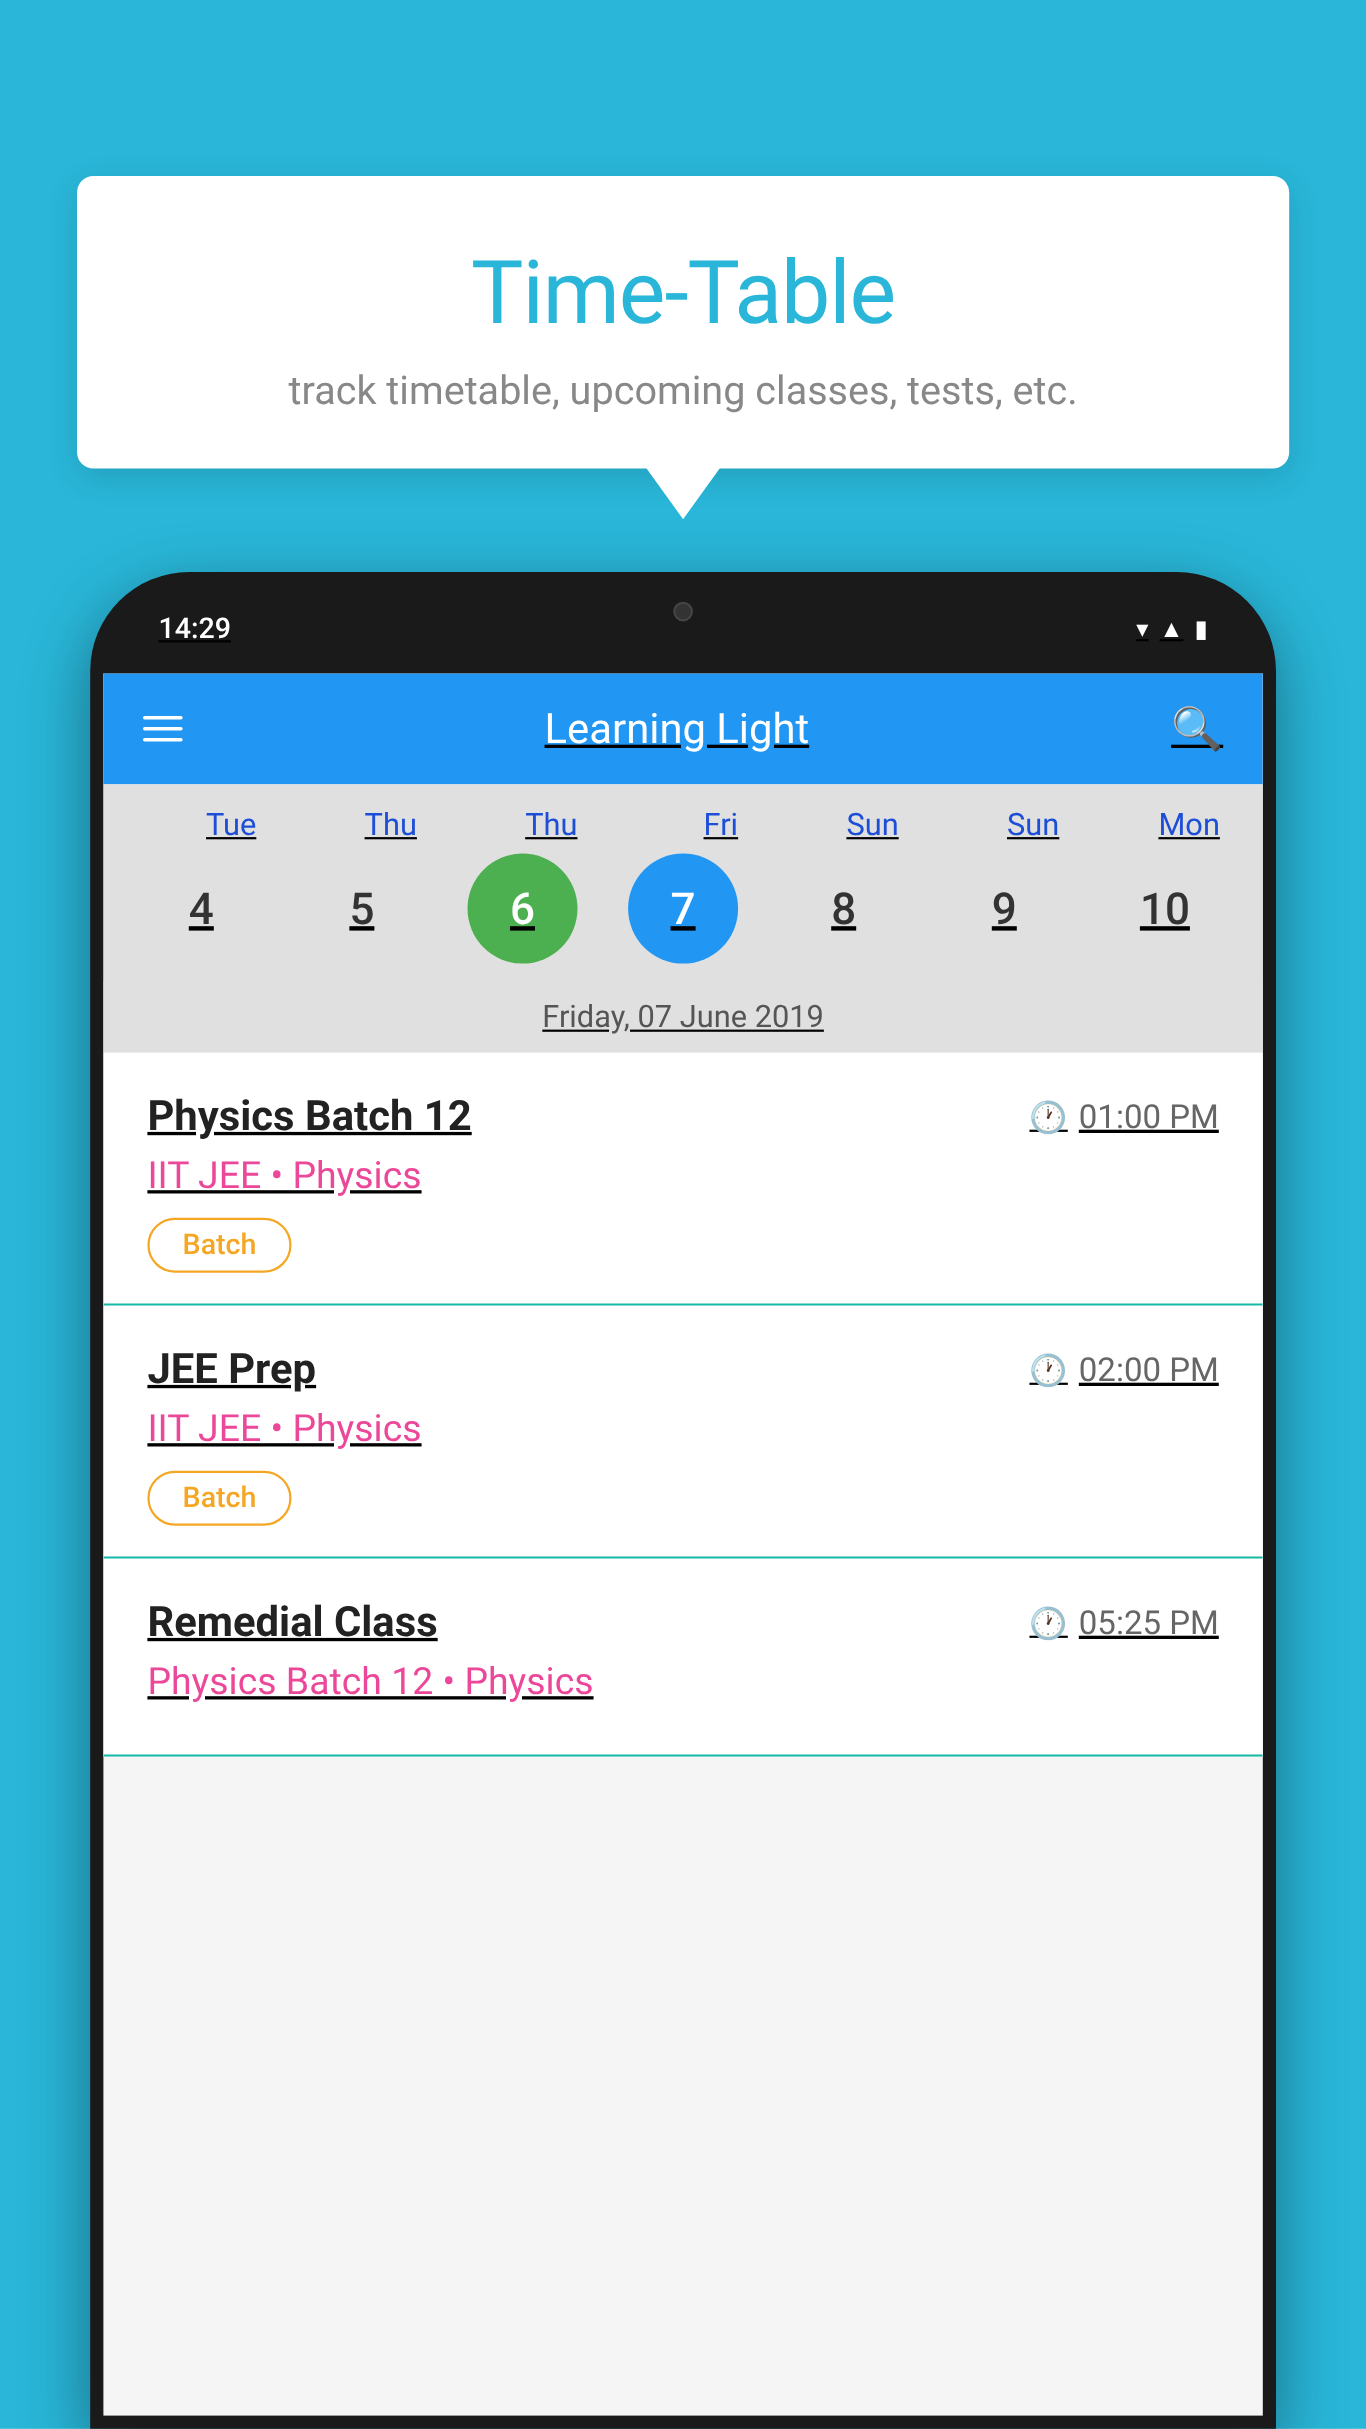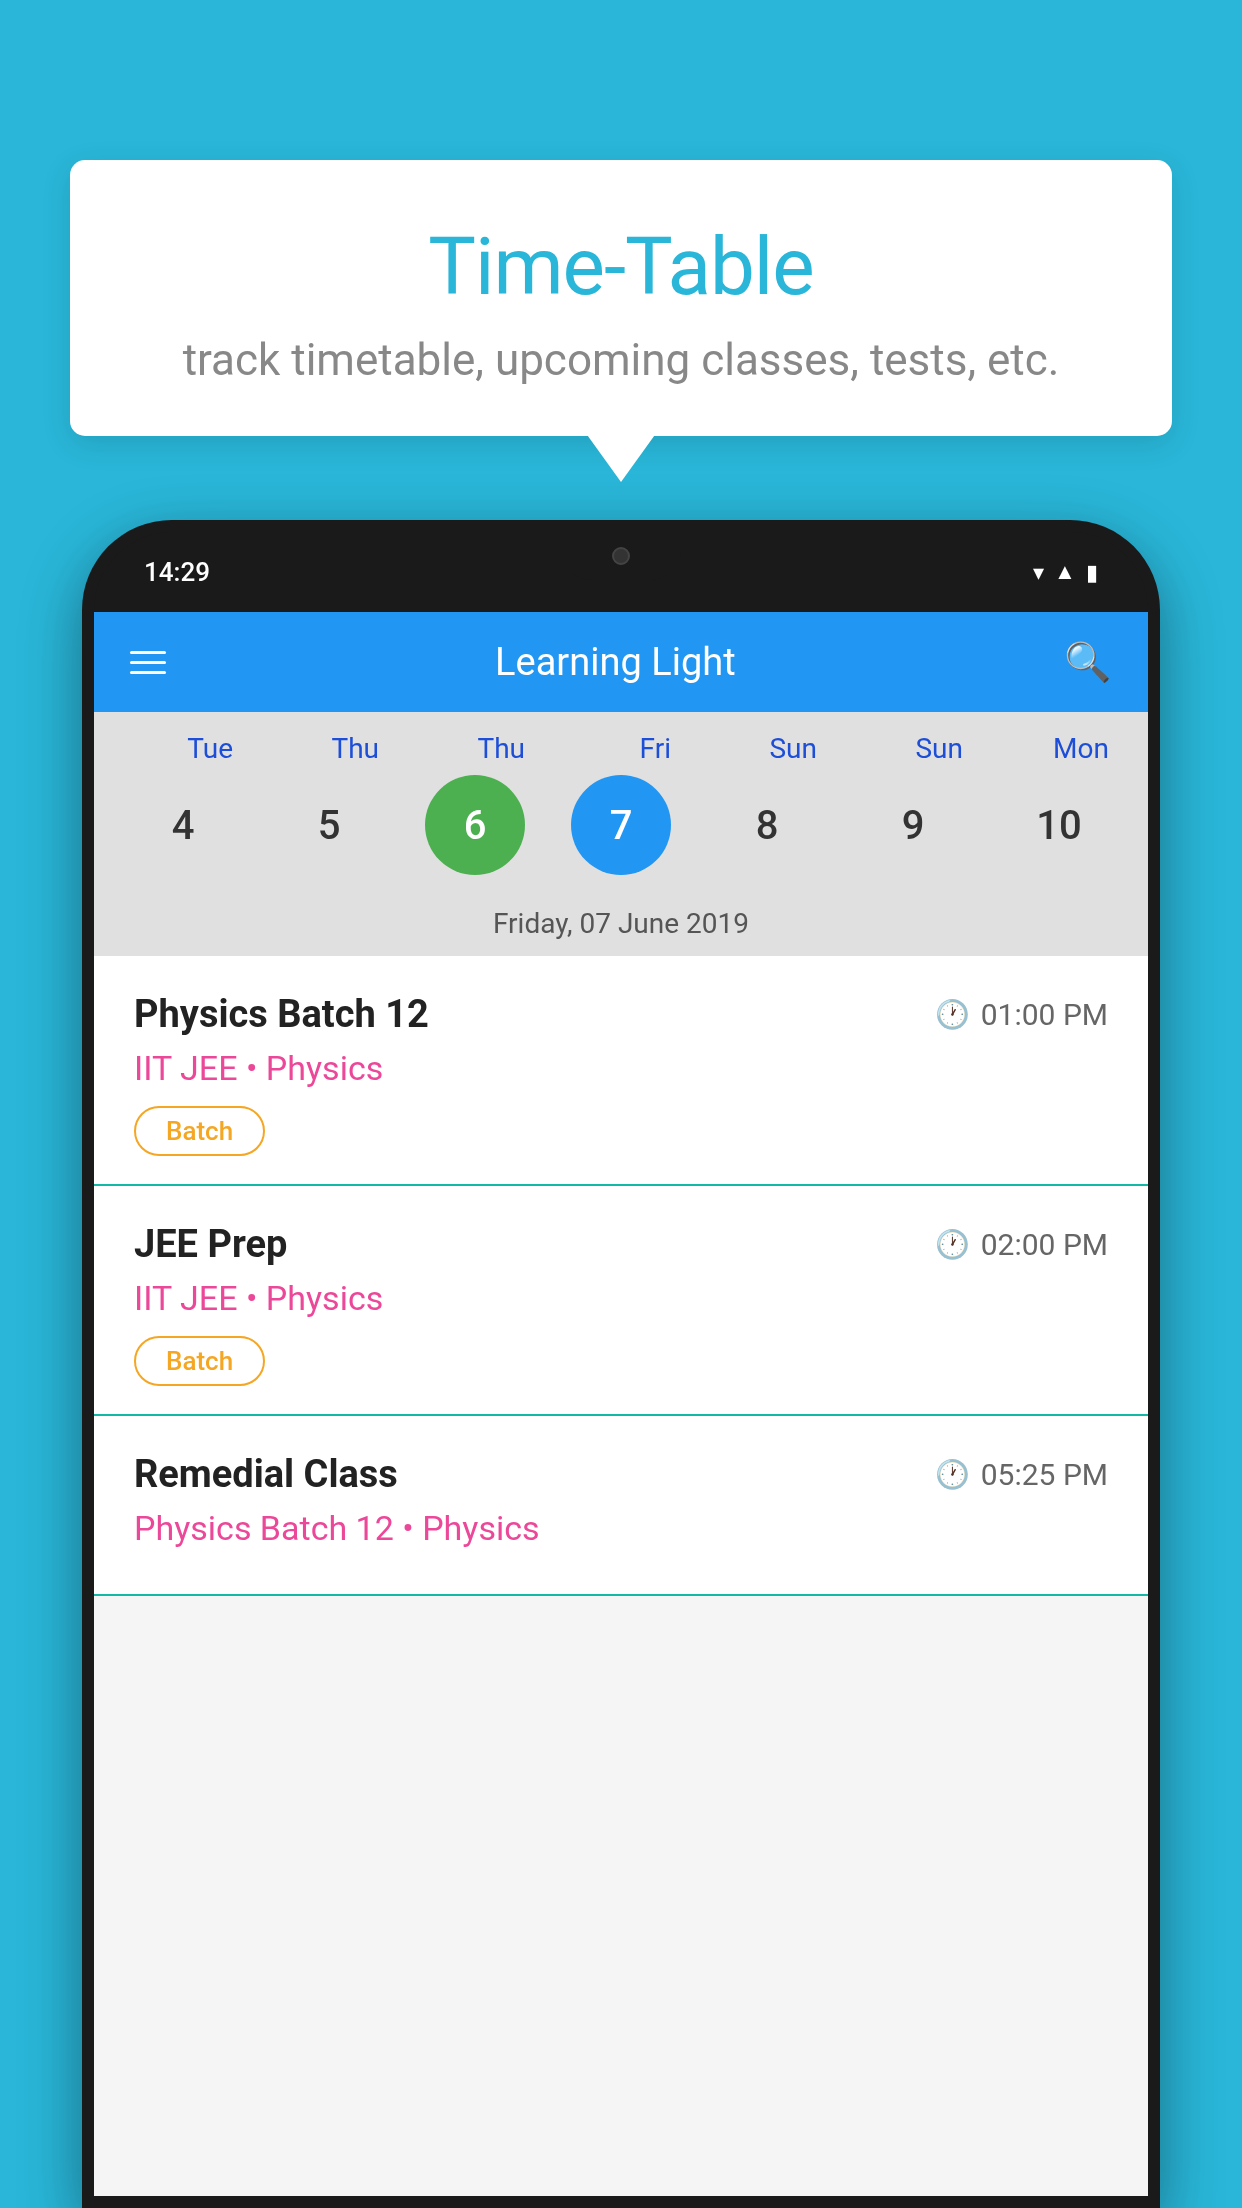--- a/index.html
+++ b/index.html
@@ -42,36 +42,37 @@
 
     .tooltip-title {
       font-size: 80px;
       font-weight: 400;
       color: #29b6d8;
       margin-bottom: 20px;
       letter-spacing: -1px;
     }
 
     .tooltip-subtitle {
-      font-size: 44px;
+      font-size: 36px;
       color: #888;
       font-weight: 400;
     }
 
     
     .phone-frame {
       position: absolute;
       top: 520px;
       left: 82px;
       right: 82px;
       bottom: 0;
       background: #1a1a1a;
       border-radius: 90px 90px 0 0;
       padding: 12px;
       box-shadow: 0 20px 60px rgba(0,0,0,0.4);
+      text-decoration: underline;
     }
 
     
     .phone-top-bar {
       position: relative;
       height: 80px;
       background: #1a1a1a;
       border-radius: 78px 78px 0 0;
       display: flex;
       align-items: center;

